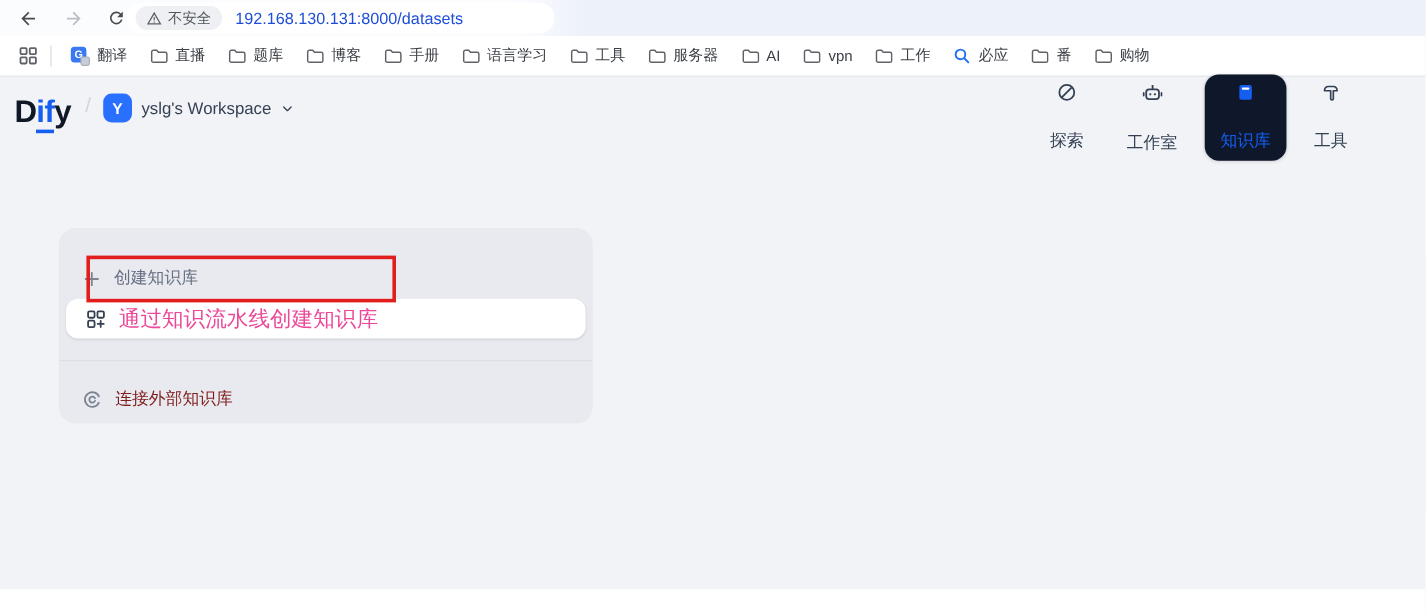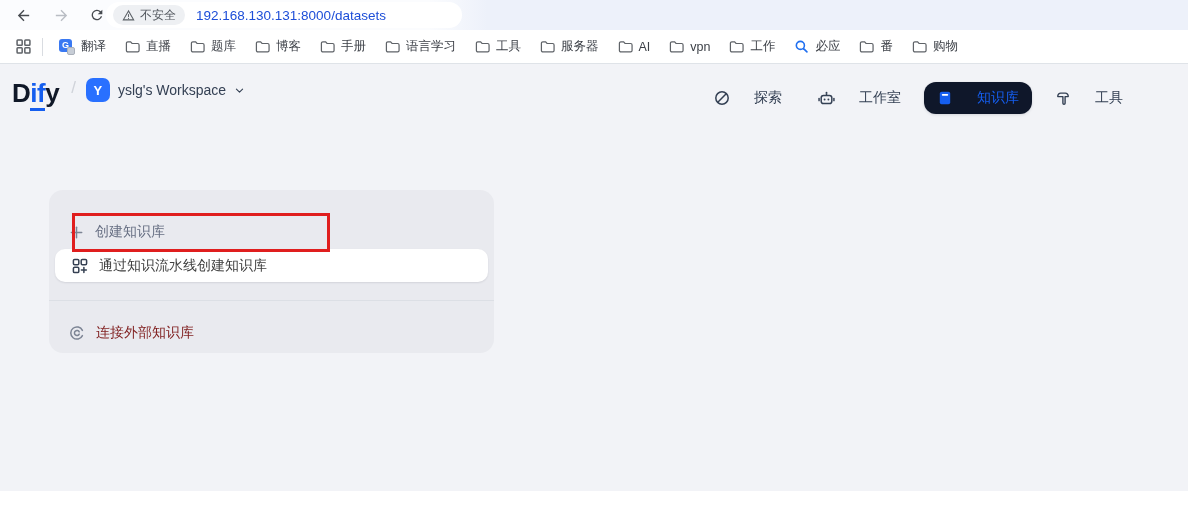--- a/index.html
+++ b/index.html
@@ -42,33 +42,33 @@
   .logo { font-size:26px; font-weight:800; letter-spacing:-0.5px; color:#101828; cursor:pointer; }
   .logo .blue { color:#155eef; border-bottom:3px solid #155eef; padding-bottom:0px; }
   .crumb-slash { color:#d0d3da; font-size:17px; margin:0 10px 0 12px; }
   .ws { display:flex; align-items:center; gap:8px; cursor:pointer; }
   .ws-avatar { width:24px; height:24px; border-radius:7px; background:#2970ff; color:#fff;
     font-size:13px; font-weight:bold; display:flex; align-items:center; justify-content:center; }
   .ws-name { font-size:14px; color:#344054; font-weight:500; }
   .top-nav { position:absolute; right:52px; top:0; height:40px; display:flex;
     align-items:center; gap:10px; }
   .nav-item { display:flex; align-items:center; gap:24px; padding:7px 13px;
-    font-size:14px; color:#344054; font-weight:500; border-radius:12px; cursor:pointer; }
+    font-size:14px; color:#344054; font-weight:500; border-radius:12px; cursor:pointer;flex-direction:column; }
   .nav-item.active { background:#0f172a; color:#155eef; font-weight:400;
     box-shadow:0 1px 3px rgba(16,24,40,.12), 0 0 1px rgba(16,24,40,.1); }
 
   
   .create-card { position:absolute; left:49px; top:190px; width:445px; height:163px;
     background:#e9eaef; border-radius:14px; }
   .card-row { position:absolute; display:flex; align-items:center; gap:11px; cursor:pointer; }
   .row-create { left:20px; top:24px; height:36px;justify-content:center; }
   .row-create span { font-size:14px; color:#676f83; }
   .row-pipeline { left:6px; top:59px; width:433px; height:33px; background:#ffffff;
     border-radius:10px; padding-left:17px; box-shadow:0 1px 2px rgba(16,24,40,.1); }
-  .row-pipeline span { font-size:14px; color:#404040; font-weight:500; }
+  .row-pipeline span { font-size:18px; color:#ec4899; font-weight:500; }
   .card-divider { position:absolute; left:0; top:110px; width:445px; height:1px; background:#dcdfe5; }
   .row-external { left:20px; top:125px; height:36px; }
   .row-external span { font-size:14px; color:#7f1d1d; }
 
   
   .anno-box { position:absolute; left:72px; top:213px; width:258px; height:39px;
     border:3px solid #e01e1e; z-index:6; pointer-events:none; }
 </style>
 </head>
 <body>

